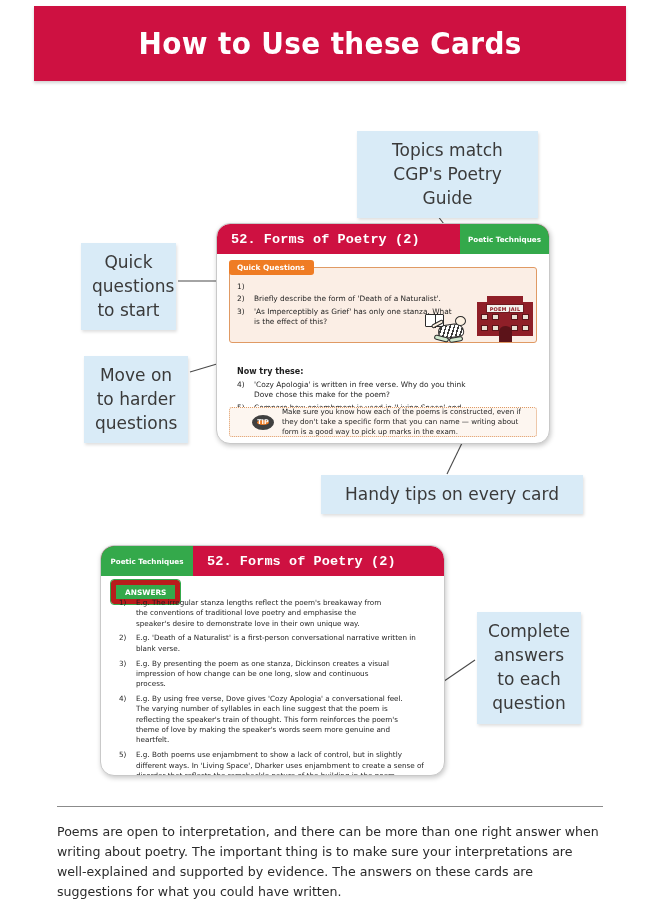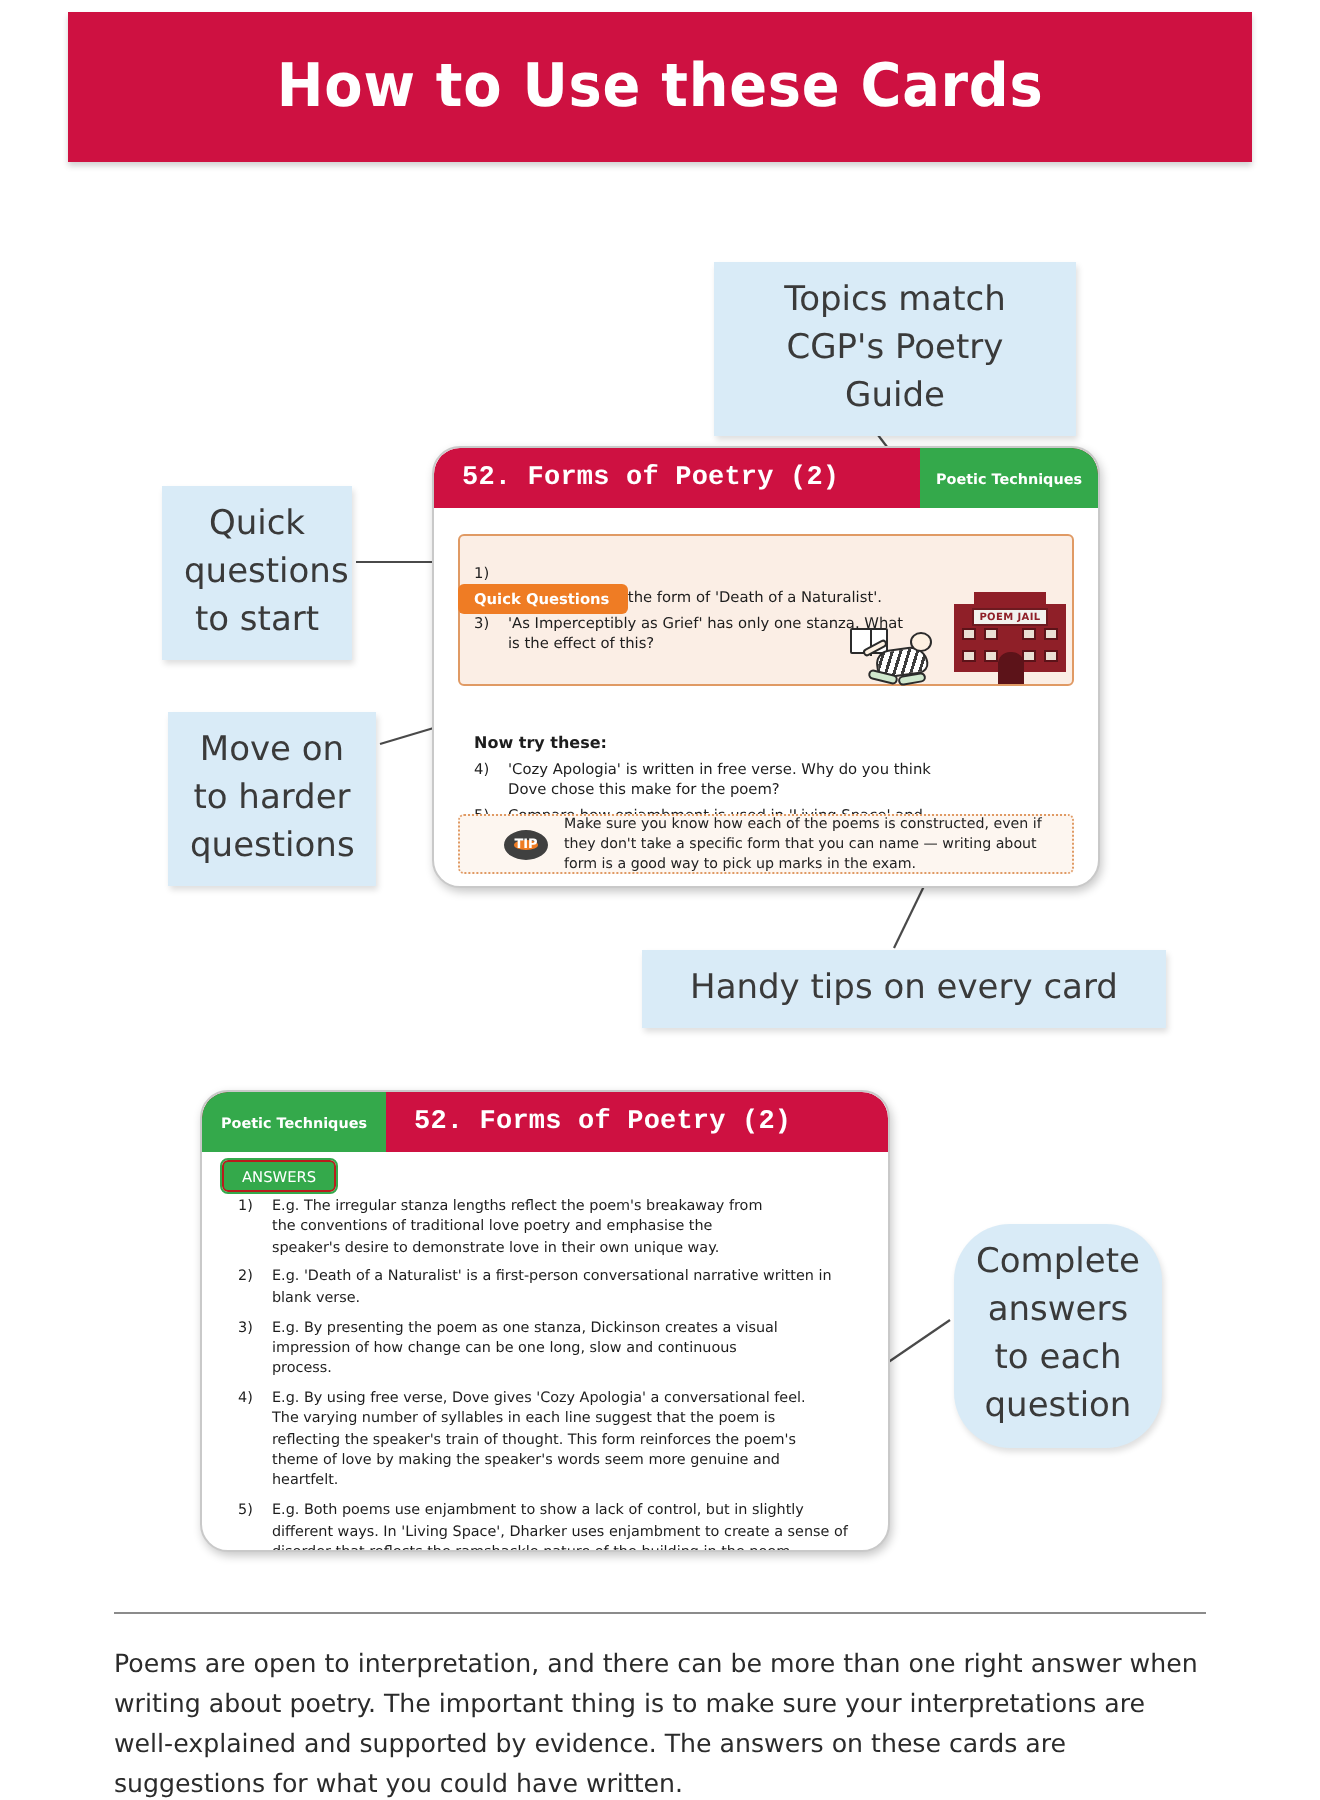--- a/index.html
+++ b/index.html
@@ -29,21 +29,21 @@
     position: absolute; background: #d9ebf7; color: #3a3a3a;
     font-family: "DejaVu Sans", sans-serif; font-size: 17px;
     line-height: 1.42; text-align: center;
     padding: 7px 11px 8px 11px;
     box-shadow: 1px 2px 3px rgba(0,0,0,.13);
   }
   #callout-topics   { left: 357px; top: 131px; width: 181px; }
   #callout-quick    { left: 81px;  top: 243px; width: 95px; }
   #callout-move     { left: 84px;  top: 356px; width: 104px; }
   #callout-handy    { left: 321px; top: 475px; width: 262px; }
-  #callout-complete { left: 477px; top: 612px; width: 104px; border-radius: 28px; }
+  #callout-complete { left: 477px; top: 612px; width: 104px; }
 
   
   .card {
     position: absolute; background: #ffffff;
     border: 1px solid #c9c9c9; border-radius: 14px;
     box-shadow: 1px 2px 5px rgba(0,0,0,.22);
     overflow: hidden;
   }
   #question-card { left: 216px; top: 223px; width: 334px; height: 221px; }
   #answer-card   { left: 100px; top: 545px; width: 345px; height: 231px; }
@@ -68,21 +68,21 @@
   #question-card .topic-tab { position: absolute; right: 0; top: 0; width: 89px; border-radius: 0 13px 0 0; }
   #answer-card   .topic-tab { position: relative; width: 92px; border-radius: 13px 0 0 0; }
 
   
   .qbody { position: relative; padding: 0; height: 191px; }
 
   .qq-label {
     position: absolute; left: 12px; top: 6px; z-index: 3;
     background: #ef7c24; color: #fff;
     font-size: 7.4px; font-weight: bold; font-family: "DejaVu Sans", sans-serif;
-    padding: 3px 9px 3px 8px; border-radius: 3px; margin-top: 32px;
+    padding: 3px 9px 3px 8px; border-radius: 3px;
   }
   .qq-panel {
     position: absolute; left: 12px; top: 13px; right: 12px; height: 76px;
     background: #fbeee5; border: 1px solid #e09a64; border-radius: 3px;
   }
   .qlist { position: absolute; left: 20px; top: 28px; right: 16px; z-index: 2; }
   .qrow { display: flex; margin-bottom: 3.2px; }
   .qnum { width: 17px; flex: 0 0 17px; font-size: 7.4px; color: #1d1d1d; font-family: "DejaVu Sans", sans-serif; }
   .qtext { font-size: 7.4px; color: #1d1d1d; line-height: 1.35; font-family: "DejaVu Sans", sans-serif; }
 
@@ -156,22 +156,22 @@
     position: absolute; background: #fdf1e2; border: 1px solid #2b2b2b; border-radius: 3px;
     width: 13px; height: 4px;
   }
   .runner-arm.a1 { left: 6px; top: 10px; transform: rotate(-28deg); }
 
   
   .abody { position: relative; padding: 0; height: 200px; }
   .answers-badge {
     position: absolute; left: 10px; top: 4px;
     background: #34a94b; color: #fff;
-    font-size: 7.4px; font-weight: normal; font-family: "DejaVu Sans", sans-serif;
-    padding: 2.5px 9px; border-radius: 3px; border: 1px solid #b91c1c;
+    font-size: 7.4px; font-weight: bold; font-family: "DejaVu Sans", sans-serif;
+    padding: 2.5px 9px; border-radius: 3px; border: 5px solid #b91c1c;
     outline: 1px solid #34a94b;
   }
   .alist { position: absolute; left: 18px; top: 22px; right: 14px; }
   .arow { display: flex; margin-bottom: 4.6px; }
   .anum { width: 17px; flex: 0 0 17px; font-size: 7.2px; color: #1d1d1d; font-family: "DejaVu Sans", sans-serif; }
   .atext { font-size: 7.2px; color: #1d1d1d; line-height: 1.43; font-family: "DejaVu Sans", sans-serif; }
 
   
   .footer-rule { position: absolute; left: 57px; top: 806px; width: 546px; height: 1px; background: #8b8b8b; }
   .footer-text {

